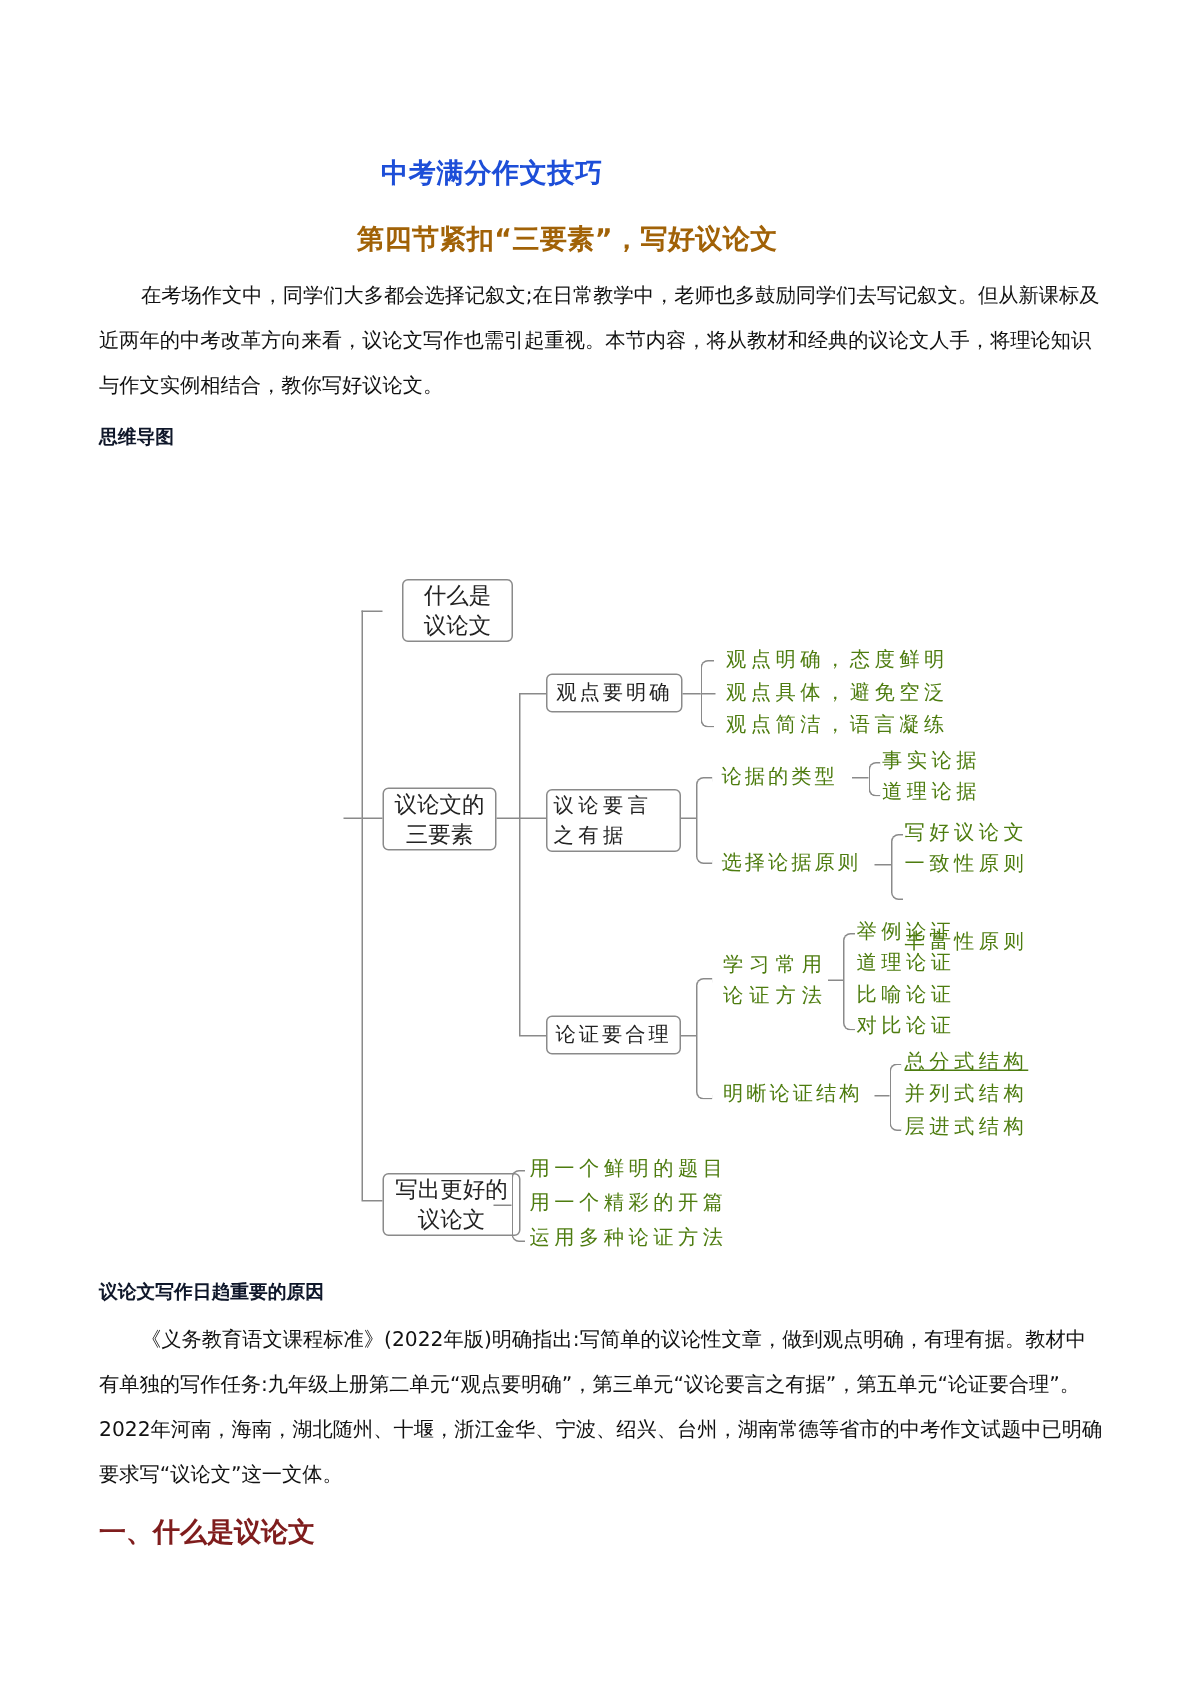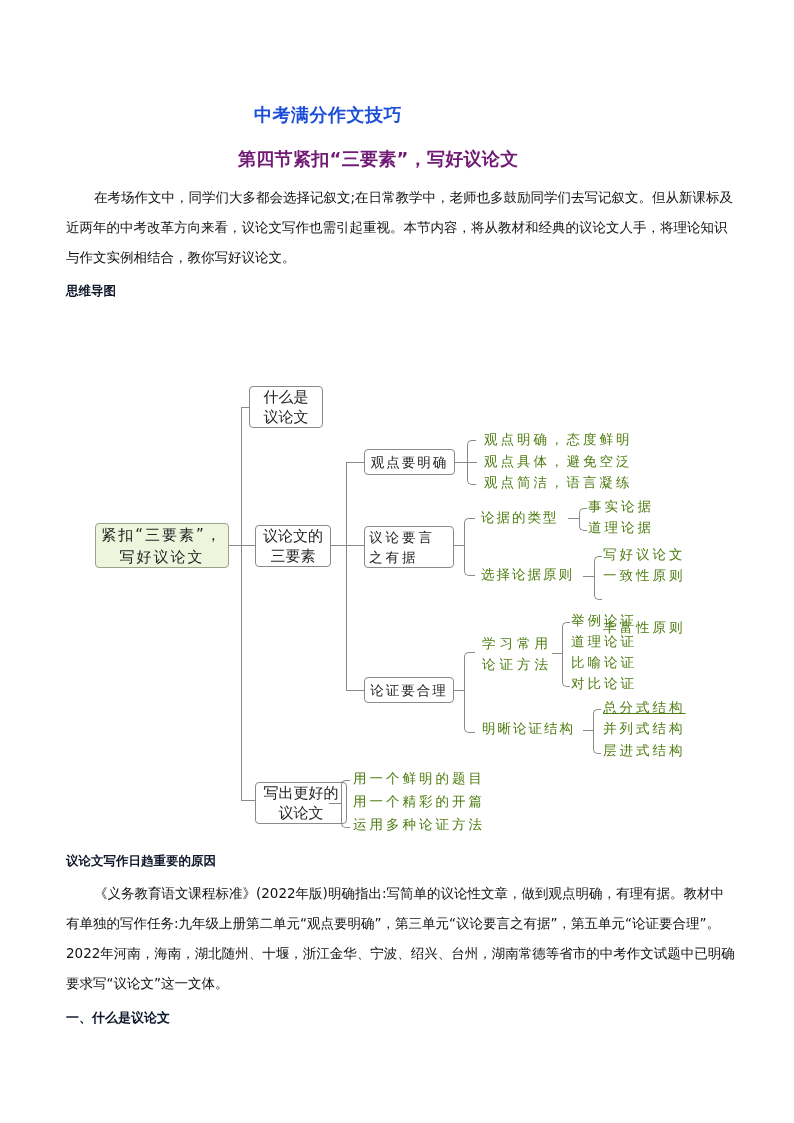--- a/index.html
+++ b/index.html
@@ -1,27 +1,27 @@
 <!DOCTYPE html>
 <html><head>
 <meta charset="utf-8">
 <style>
   html, body { margin:0; padding:0; background:#ffffff; }
   body { width:794px; height:1123px; position:relative; overflow:hidden;
          font-family:"DejaVu Sans", sans-serif; color:#000; }
   .abs { position:absolute; }
   .doc-title { left:254px; top:103px; font-size:18px; font-weight:bold; color:#1d4ed8; letter-spacing:0.5px; }
-  .doc-subtitle { left:238px; top:147px; font-size:18px; font-weight:bold; color:#701a75; letter-spacing:0.3px; }
+  .doc-subtitle { left:238px; top:147px; font-size:18px; font-weight:bold; color:#a16207; letter-spacing:0.3px; }
   .para { font-size:13.5px; line-height:30px; color:#111; }
   .para-intro { left:66px; top:182px; width:670px; text-indent:28px; }
   .heading-blue { font-size:12.5px; font-weight:bold; color:#0f172a; }
   .heading-mindmap { left:66px; top:283px; }
   .heading-reason { left:66px; top:853px; }
   .para-reason { left:66px; top:878px; width:670px; text-indent:28px; }
-  .heading-section { left:66px; top:1009px; font-size:13px; font-weight:bold; color:#0f172a; }
+  .heading-section { left:66px; top:1009px; font-size:18px; font-weight:bold; color:#7f1d1d; }
 
   
   .mm-node { position:absolute; border:1.3px solid #8a8a8a; border-radius:4px; background:#fff;
              font-family:"DejaVu Serif", serif; color:#222; box-sizing:border-box;
              display:flex; align-items:center; justify-content:center; text-align:center; line-height:20px; }
   .mm-root { background:#eef5dc; border-color:#9aa48a; font-family:"DejaVu Sans", sans-serif;
              font-size:15px; letter-spacing:2px; line-height:22px; color:#222; }
   .mm-leaf { position:absolute; font-family:"DejaVu Serif", serif; font-size:13.5px; color:#4d7c0f;
              letter-spacing:3px; white-space:nowrap; }
   .mm-line { position:absolute; background:#8a8a8a; }
@@ -30,31 +30,28 @@
 </head>
 <body>
 
 <div class="abs doc-title">中考满分作文技巧</div>
 <div class="abs doc-subtitle">第四节紧扣“三要素”，写好议论文</div>
 <div class="abs para para-intro">在考场作文中，同学们大多都会选择记叙文;在日常教学中，老师也多鼓励同学们去写记叙文。但从新课标及近两年的中考改革方向来看，议论文写作也需引起重视。本节内容，将从教材和经典的议论文人手，将理论知识与作文实例相结合，教你写好议论文。</div>
 <div class="abs heading-blue heading-mindmap">思维导图</div>
 
 <div class="abs" style="left:0;top:0;width:794px;height:1123px;pointer-events:none;">
 
-  <div class="mm-node mm-root" style="left:95px;top:523px;width:134px;height:45px;">
-    <span>紧扣“三要素”，写好议论文</span>
-  </div>
   <div class="mm-line" style="left:229px;top:545px;width:12px;height:1.3px;"></div>
 
   <div class="mm-line" style="left:241px;top:407px;width:1.3px;height:393px;"></div>
   <div class="mm-line" style="left:241px;top:407px;width:14px;height:1.3px;"></div>
   <div class="mm-line" style="left:241px;top:545px;width:14px;height:1.3px;"></div>
   <div class="mm-line" style="left:241px;top:800px;width:14px;height:1.3px;"></div>
 
-  <div class="mm-node" style="left:249px;top:386px;width:74px;height:42px;font-size:15px;padding:0 8px;">
+  <div class="mm-node" style="left:268px;top:386px;width:74px;height:42px;font-size:15px;padding:0 8px;">
     <span>什么是议论文</span>
   </div>
   <div class="mm-node" style="left:255px;top:525px;width:76px;height:42px;font-size:15px;padding:0 4px;">
     <span>议论文的三要素</span>
   </div>
   <div class="mm-node" style="left:255px;top:782px;width:92px;height:42px;font-size:15px;padding:0 6px;">
     <span>写出更好的议论文</span>
   </div>
 
   <div class="mm-line" style="left:331px;top:545px;width:15px;height:1.3px;"></div>

